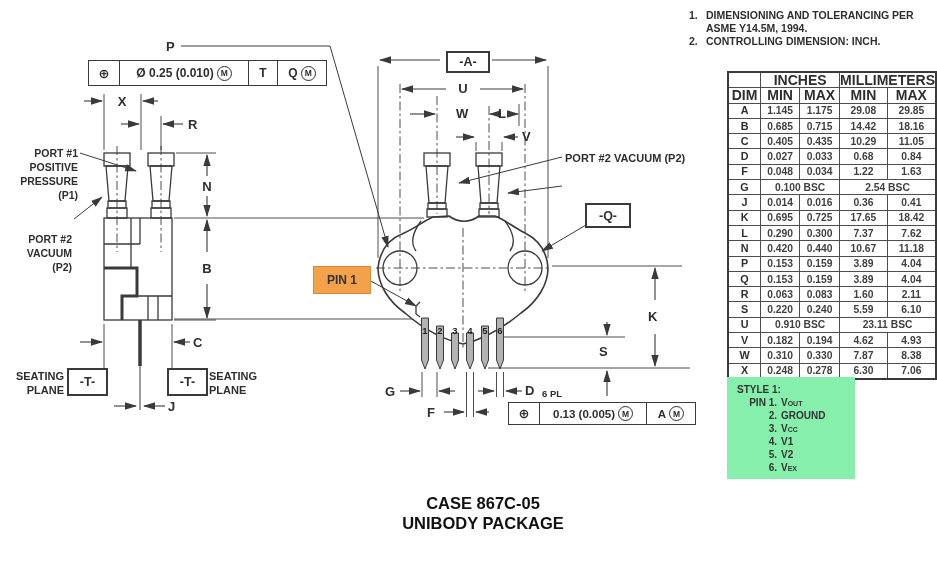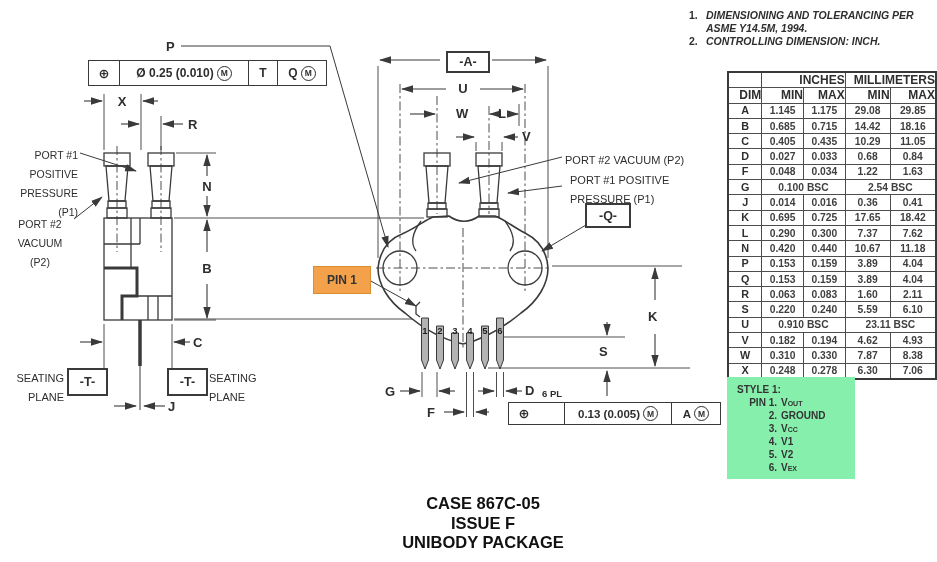--- a/index.html
+++ b/index.html
@@ -2,43 +2,43 @@
 <html><head>
 <meta charset="utf-8">
 <style>
   html,body{margin:0;padding:0;background:#fff;}
   .canvas{position:relative;width:937px;height:562px;background:#ffffff;overflow:hidden;
           font-family:"Liberation Sans",sans-serif;color:#2e2e2e;}
   .art{position:absolute;left:0;top:0;}
   .lab{position:absolute;font-weight:bold;font-size:13px;color:#2e2e2e;white-space:nowrap;}
   .lab.ctr{text-align:center;}
   .lab.tiny{font-size:9.5px;}
-  .mlab{position:absolute;font-weight:normal;font-size:10.5px;line-height:19px;color:#2e2e2e;white-space:pre-line;}
+  .mlab{position:absolute;font-weight:bold;font-size:10.5px;line-height:14px;color:#2e2e2e;white-space:pre-line;}
   .mlab.right{text-align:right;}
   .dbox{position:absolute;border:2px solid #3a3a3a;display:flex;align-items:center;justify-content:center;
         font-weight:bold;font-size:12.5px;background:#fff;}
   .fcf{position:absolute;display:flex;border:1.5px solid #3a3a3a;background:#fff;font-weight:bold;}
   .fcf .cell{display:flex;align-items:center;justify-content:center;border-left:1.5px solid #3a3a3a;
              font-size:12px;gap:3px;padding:0 4px;}
   .fcf .cell:first-child{border-left:none;}
   .mc{display:inline-flex;align-items:center;justify-content:center;width:13px;height:13px;
       border:1.3px solid #2e2e2e;border-radius:50%;font-size:8.5px;font-weight:bold;}
   .sym{font-family:"DejaVu Sans",sans-serif;font-size:13px;}
   .pin1box{position:absolute;display:flex;align-items:center;justify-content:center;
            font-weight:bold;font-size:12px;color:#333;border:1px solid #d98d34;}
   .notes{position:absolute;left:683px;top:8px;width:252px;font-size:10.5px;font-weight:bold;line-height:12.5px;}
   .notes .nrow{display:flex;margin-top:1px;}
   .notes .nnum{width:17px;flex:none;text-align:left;margin-left:6px;}
-  .notes .ntext{width:225px;font-style:italic;}
+  .notes .ntext{width:225px;}
   table.dims{position:absolute;left:727px;top:71px;border-collapse:collapse;table-layout:fixed;
              font-size:10.3px;font-weight:bold;color:#3f3f3f;}
   table.dims th,table.dims td{border:1px solid #4d4d4d;text-align:center;padding:0;height:14.3px;line-height:13px;}
   table.dims{border:2px solid #3a3a3a;}
   table.dims .dimcol{color:#2e2e2e;font-size:10.8px;}
-  table.dims thead th{font-size:12px;color:#2e2e2e;text-align:right;}
+  table.dims thead th{font-size:14px;color:#2e2e2e;}
   .stylebox{position:absolute;left:727px;top:377px;width:128px;height:102px;box-sizing:border-box;
             padding:7px 6px 0 10px;font-size:10px;font-weight:bold;color:#333;line-height:12.6px;}
   .stylebox .prow{display:flex;}
   .stylebox .pnum{width:40px;flex:none;text-align:right;padding-right:4px;white-space:pre;}
   .ss{font-size:7px;}
   .titleblock{position:absolute;left:330px;top:494px;width:306px;text-align:center;
               font-size:16.5px;font-weight:bold;line-height:19.5px;color:#111;}
 </style>
 </head>
 <body>
@@ -214,26 +214,24 @@
   <div class="dbox" style="left:167px;top:368px;width:37px;height:24px;">-T-</div>
 
   <div class="mlab right" style="left:0px;top:369px;width:64px;font-size:11px;">SEATING
 PLANE</div>
   <div class="mlab" style="left:209px;top:369px;width:70px;font-size:11px;">SEATING
 PLANE</div>
   <div class="mlab right" style="left:8px;top:146px;width:70px;">PORT #1
 POSITIVE
 PRESSURE
 (P1)</div>
-  <div class="mlab right" style="left:8px;top:215px;width:64px;text-align:center;">PORT #2
+  <div class="mlab right" style="left:8px;top:232px;width:64px;">PORT #2
 VACUUM
 (P2)</div>
   <div class="mlab" style="left:565px;top:151px;font-size:11px;">PORT #2 VACUUM (P2)</div>
-  <div class="mlab" style="left:570px;top:171px;font-size:11px;">PORT #1 POSITIVE
-PRESSURE (P1)</div>
 
   <div class="pin1box" style="left: 313px; top: 266px; width: 56px; height: 26px; background: rgb(244, 161, 76);">PIN 1</div>
 
   <div class="fcf" style="left:88px;top:60px;height:24px;">
     <div class="cell" style="width:22px;">
         <span class="sym">⊕</span>
       </div>
     <div class="cell" style="width:120px;">
       <span>Ø 0.25 (0.010)</span>
         <span class="mc">M</span>
@@ -244,21 +242,21 @@
     <div class="cell" style="width:40px;">
       <span>Q</span>
         <span class="mc">M</span>
     </div>
   </div>
 
   <div class="fcf" style="left:508px;top:402px;height:21px;">
     <div class="cell" style="width:22px;">
         <span class="sym">⊕</span>
       </div>
-    <div class="cell" style="width:98px;font-size:11.5px;margin-left:25px;">
+    <div class="cell" style="width:98px;font-size:11.5px;">
       <span>0.13 (0.005)</span>
         <span class="mc">M</span>
     </div>
     <div class="cell" style="width:40px;font-size:11.5px;">
       <span>A</span>
         <span class="mc">M</span>
     </div>
   </div>
 
   <div class="notes">
@@ -445,17 +443,16 @@
         <span>V2</span>
       </div>
       <div class="prow">
         <span class="pnum">6.</span>
         <span>V<span class="ss">EX</span></span>
       </div>
     </div>
 
   <div class="titleblock">
     <div>CASE 867C-05</div>
-    <div>ISSUE F</div>
     <div>UNIBODY PACKAGE</div>
   </div>
 
 </div>
 
 </body></html>

